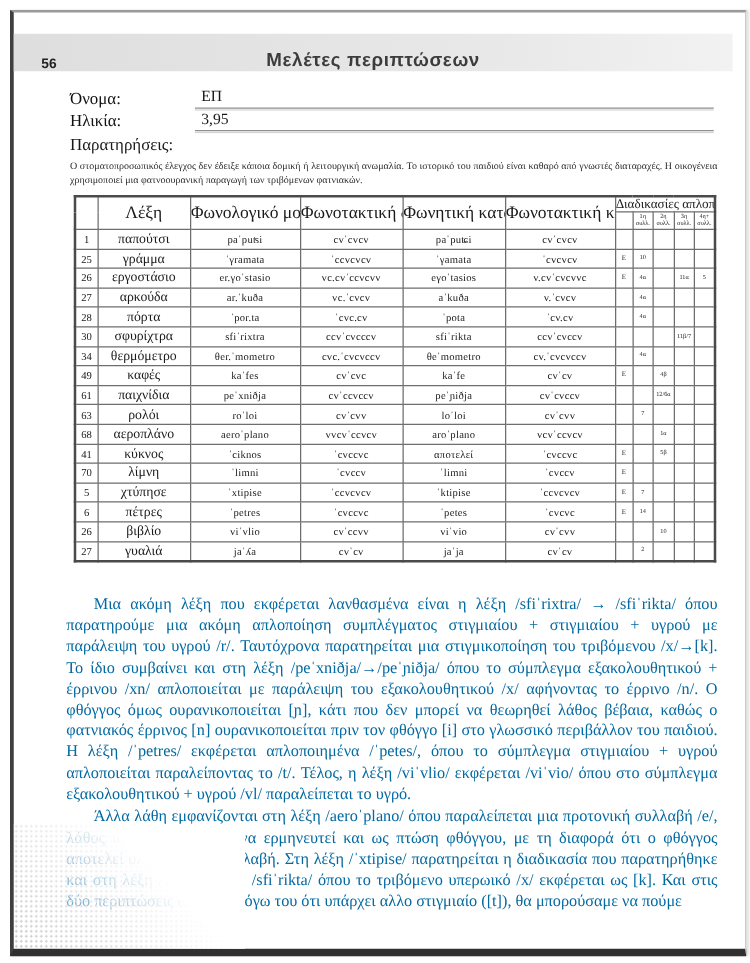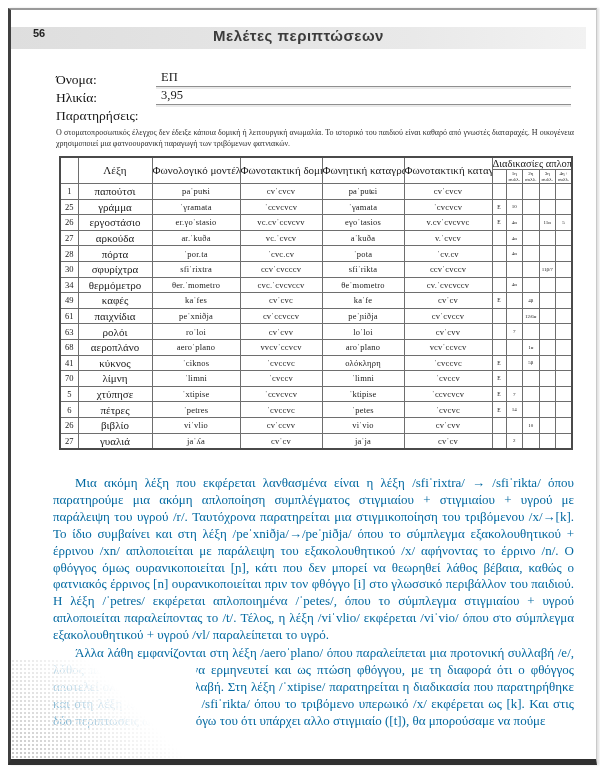--- a/index.html
+++ b/index.html
@@ -17,23 +17,23 @@
     box-shadow:2px 0 2px rgba(0,0,0,.12);
   }
   .halftone{
     position:absolute;left:0;bottom:0;width:185px;height:100px;
     background:
       linear-gradient(45deg, rgba(255,255,255,0) 0%, #fff 62%),
       radial-gradient(circle, #c7c7c7 0.8px, rgba(255,255,255,0) 1px);
     background-size:100% 100%, 4px 4px;
   }
   .header-bar{
-    position:absolute;left:0;top:17px;width:575px;height:22px;
+    position:absolute;left:0;top:17px;width:575px;height:30px;
     background:linear-gradient(to right,#dedede 0%,#e9e9e9 70%,#f2f2f2 100%);
-    display:flex;align-items:flex-start;
+    display:flex;align-items:flex-end;
   }
   .pagenum{font-family:"Liberation Sans",sans-serif;font-weight:bold;font-size:11px;color:#222;margin-left:22px;}
   .htitle{
     position:absolute;left:0;right:0;text-align:center;
     font-family:"Liberation Sans",sans-serif;font-weight:600;
     font-size:15px;color:#3c3c3c;letter-spacing:.5px;
   }
   .form{position:absolute;left:45px;top:60px;width:515px;}
   .form-row{position:relative;height:18px;}
   .form-label{font-size:13.5px;color:#111;}
@@ -46,21 +46,21 @@
   }
   table.phon{
     position:absolute;left:48px;top:146px;border-collapse:collapse;
     table-layout:fixed;width:512px;background:#fff;
   }
   table.phon th,table.phon td{
     border:1px solid #6e6e6e;padding:0;text-align:center;vertical-align:middle;
     overflow:hidden;white-space:nowrap;
   }
   table.phon{border:2px solid #4a4a4a;}
-  thead th{font-weight:normal;font-size:11px;line-height:11px;white-space:normal;}
+  thead th{font-weight:normal;font-size:14px;line-height:11px;white-space:normal;}
   th.group{font-size:10.5px;line-height:11px;}
   tr.subhead th{font-size:5px;line-height:5.5px;white-space:normal;padding:1px 0;}
   tbody td{height:14.6px;font-size:8.5px;}
   td.c0{font-size:8.5px;}
   td.c1{font-size:11px;margin-left:24px;}
   td.c2,td.c3,td.c4,td.c5{font-size:8.5px;letter-spacing:.2px;}
   td.c6{font-size:5.5px;}
   td.c7,td.c8,td.c9,td.c10{font-size:5px;}
   col.w0{width:18px;} col.w1{width:74px;} col.w2{width:88px;} col.w3{width:82px;}
   col.w4{width:82px;} col.w5{width:88px;} col.w6{width:14px;}
@@ -273,21 +273,21 @@
           <td class="c7"></td>
           <td class="c8">1α</td>
           <td class="c9"></td>
           <td class="c10"></td>
         </tr>
         <tr>
           <td class="c0">41</td>
           <td class="c1">κύκνος</td>
           <td class="c2">ˈciknos</td>
           <td class="c3">ˈcvccvc</td>
-          <td class="c4">ολόκληρη</td>
+          <td class="c4">αποτελεί</td>
           <td class="c5">ˈcvccvc</td>
           <td class="c6">Ε</td>
           <td class="c7"></td>
           <td class="c8">5β</td>
           <td class="c9"></td>
           <td class="c10"></td>
         </tr>
         <tr>
           <td class="c0">70</td>
           <td class="c1">λίμνη</td>

